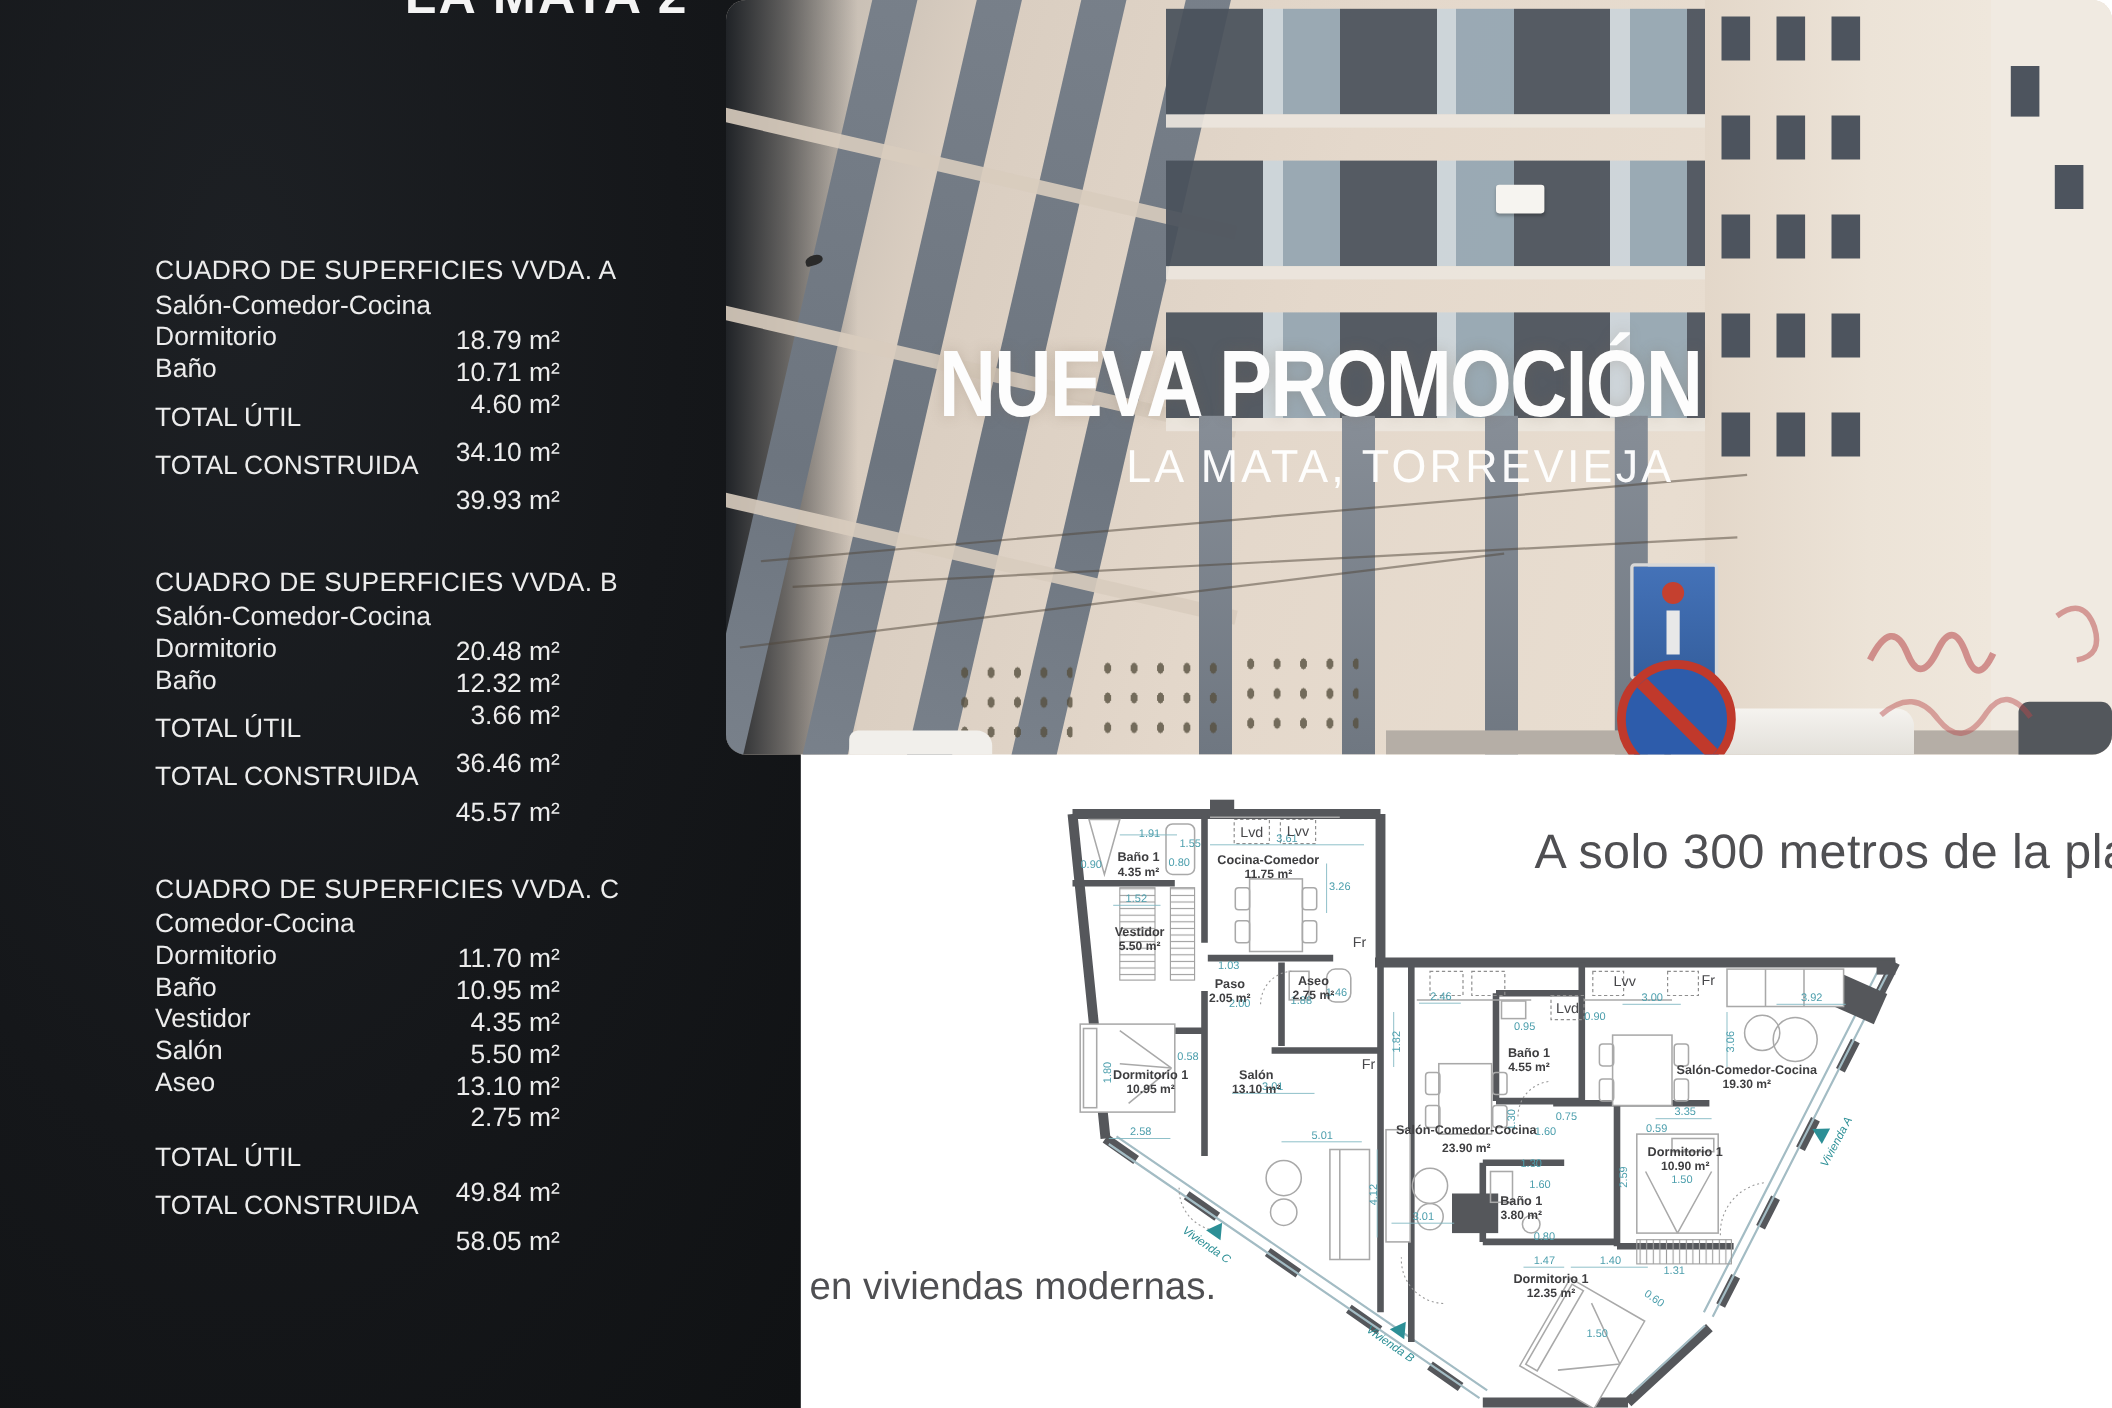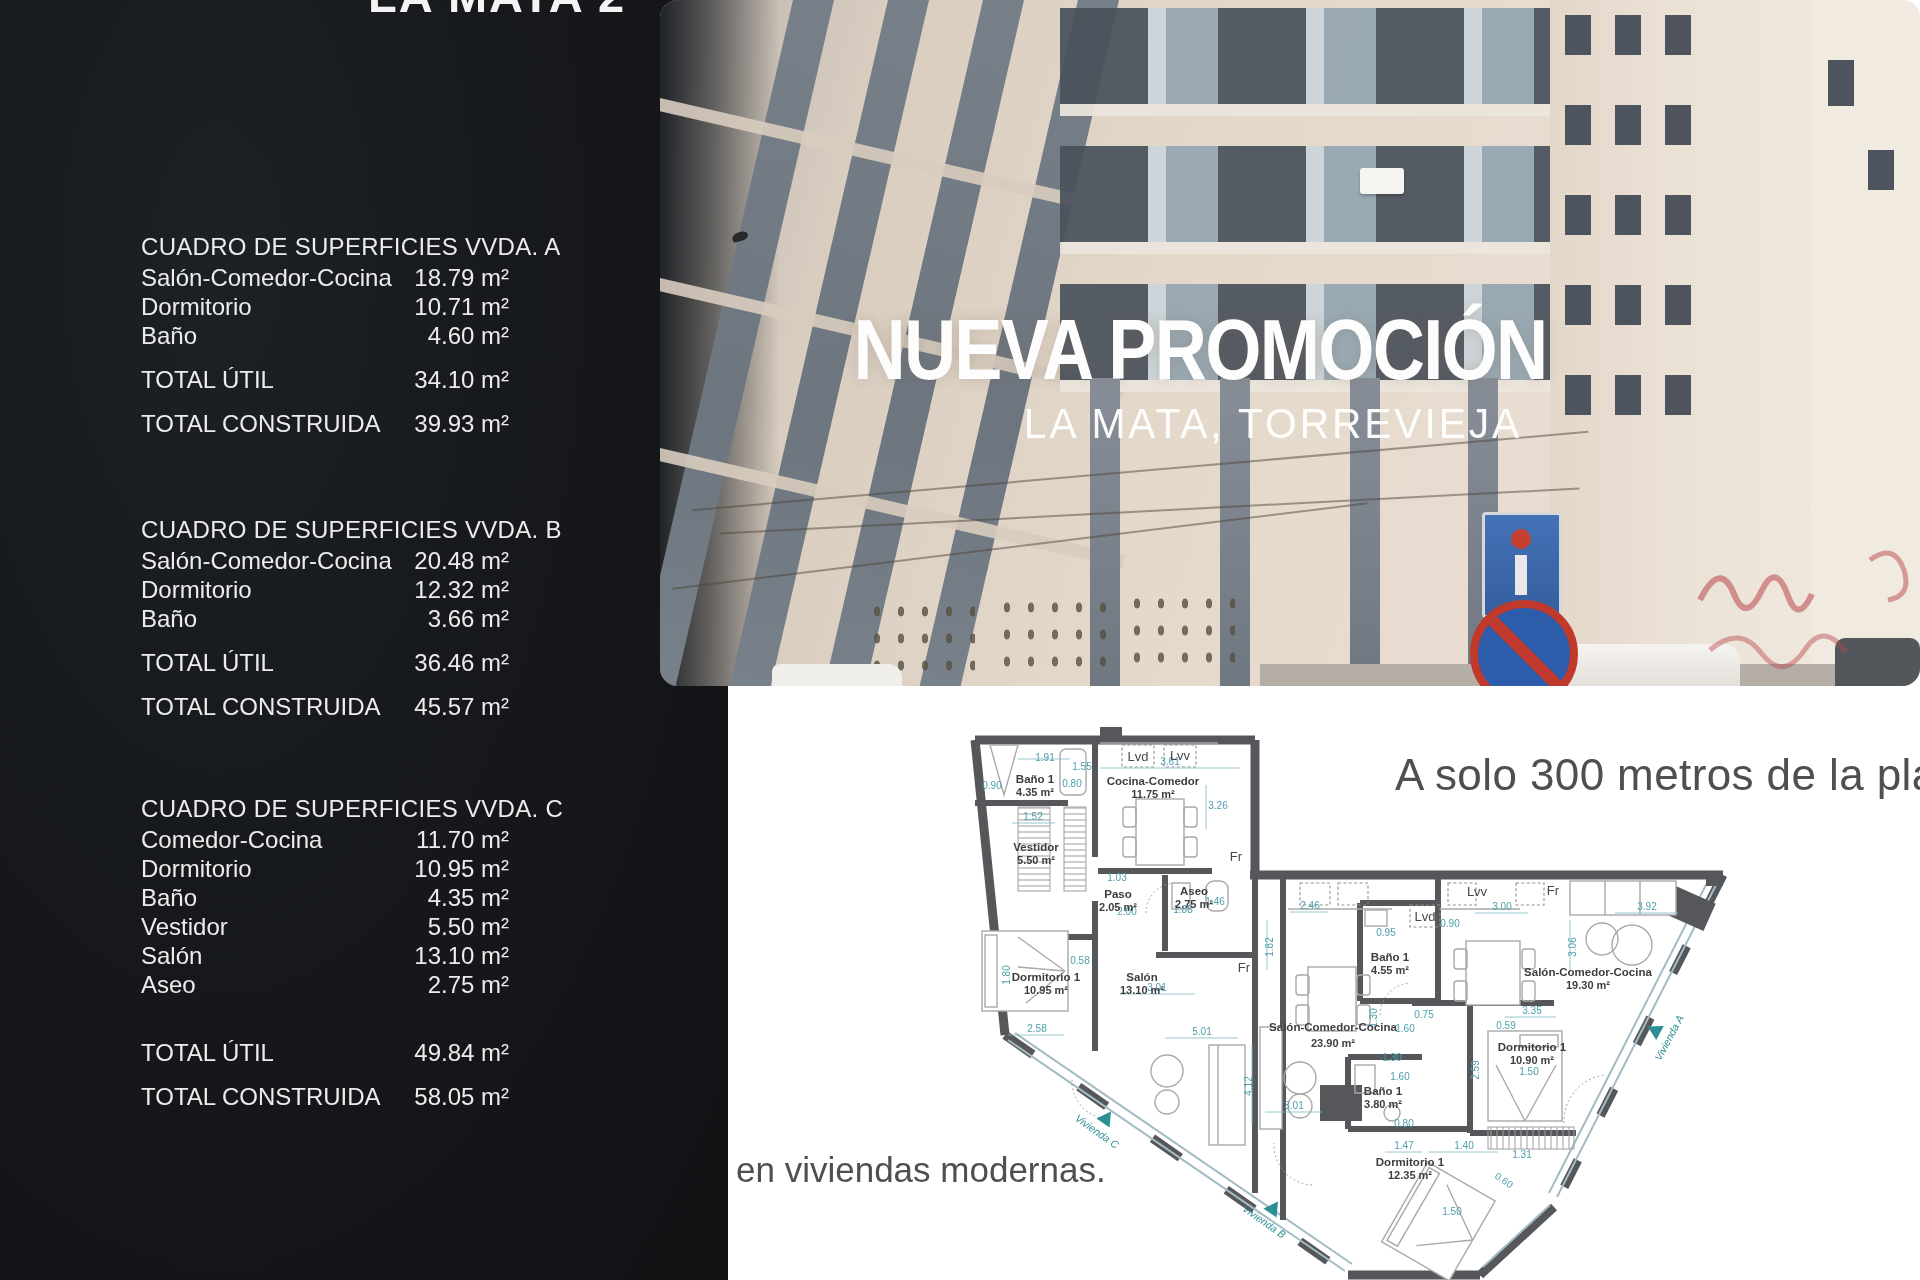--- a/index.html
+++ b/index.html
@@ -8,21 +8,21 @@
   .abs{position:absolute;}
 
   
   #sidebar{position:absolute;left:0;top:0;width:728px;height:1280px;
            background:radial-gradient(ellipse at 30% 20%, #1d2024 0%, #15171a 55%, #101214 100%);}
   #sidebar-title{position:absolute;left:368px;top:-32px;color:#f4f4f4;font-size:47px;
                  font-weight:600;letter-spacing:2px;white-space:nowrap;}
   .sftable{position:absolute;left:141px;width:368px;color:#ececec;}
   .sfheader{height:33px;line-height:33px;font-size:24px;letter-spacing:.3px;white-space:nowrap;}
   .srow{display:flex;justify-content:space-between;height:29px;line-height:29px;font-size:24px;}
-  .srow .val{text-align:center;}
+  .srow .val{text-align:center;margin-top:32px;}
   .total{margin-top:15px;}
   .bigtotalgap{margin-top:39px;}
 
   
   #photo{position:absolute;left:660px;top:0;width:1260px;height:686px;overflow:hidden;
          background:linear-gradient(105deg,#b9b3ab 0%,#d9cdc0 16%,#e4d8cb 42%,#e8ddd0 68%,#e0d4c7 100%);border-radius:18px;}
   .stripe{position:absolute;width:40px;height:840px;top:-80px;
           background:linear-gradient(180deg,#79818b,#6d757f 60%,#7b838d);transform:rotate(13deg);}
   .slab{position:absolute;width:490px;height:13px;background:#d8ccbe;transform:rotate(13deg);opacity:.9;}
   .balcrow{position:absolute;left:400px;width:505px;height:96px;

